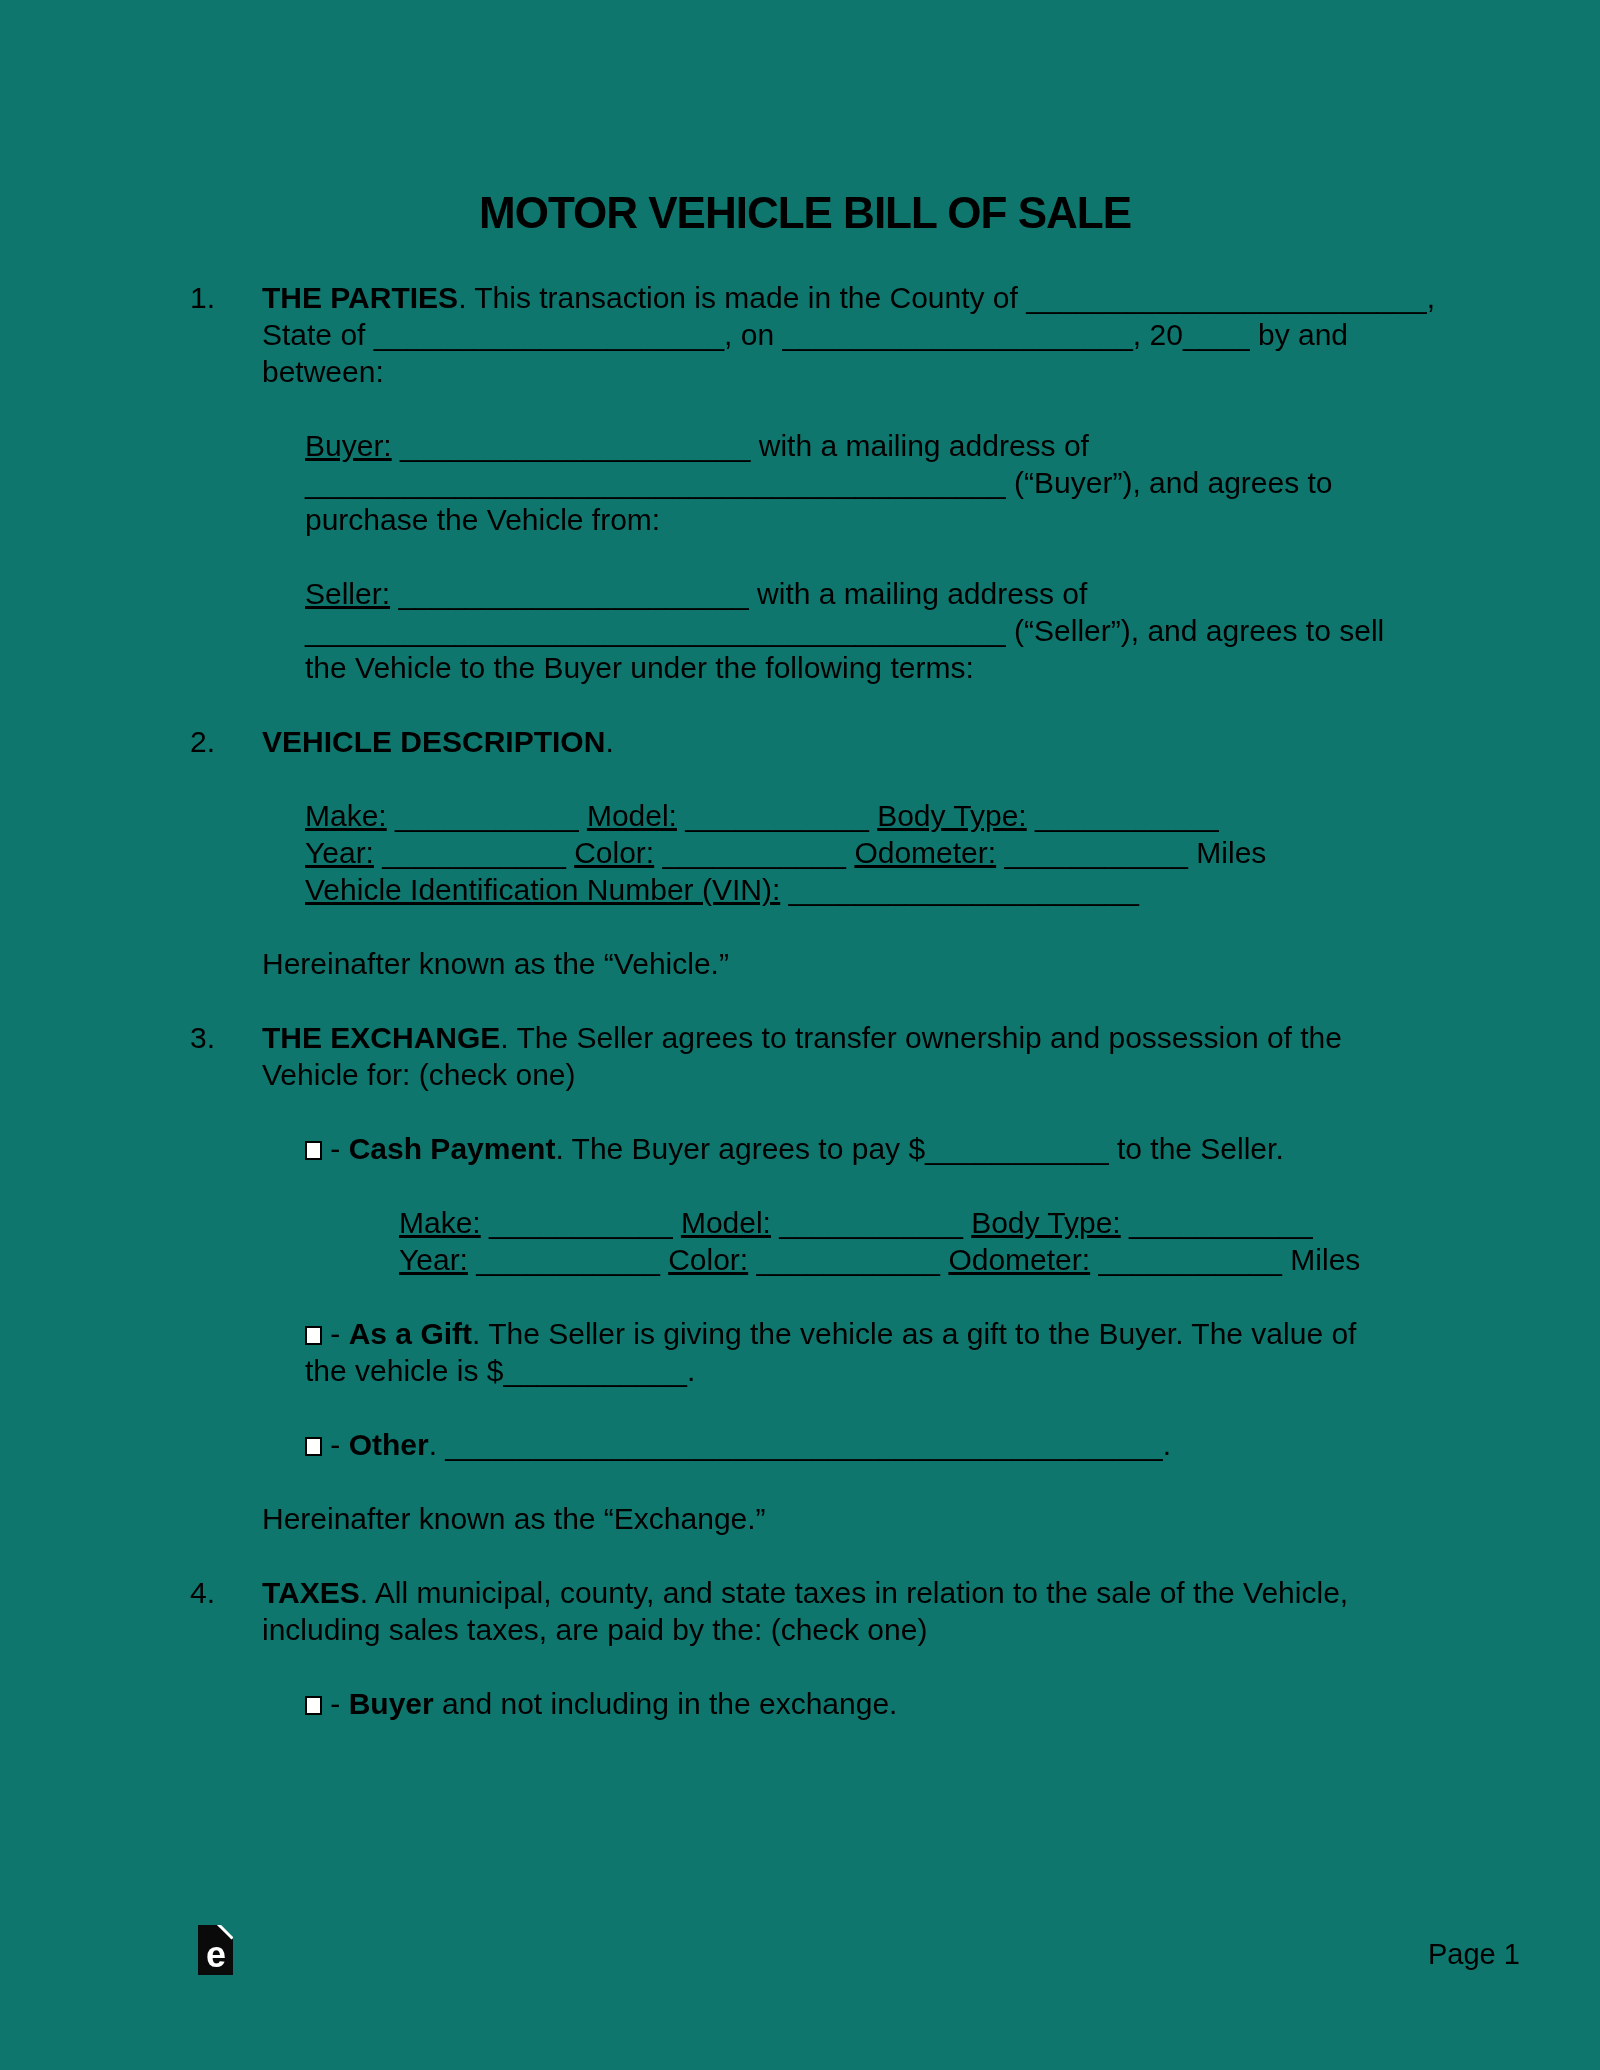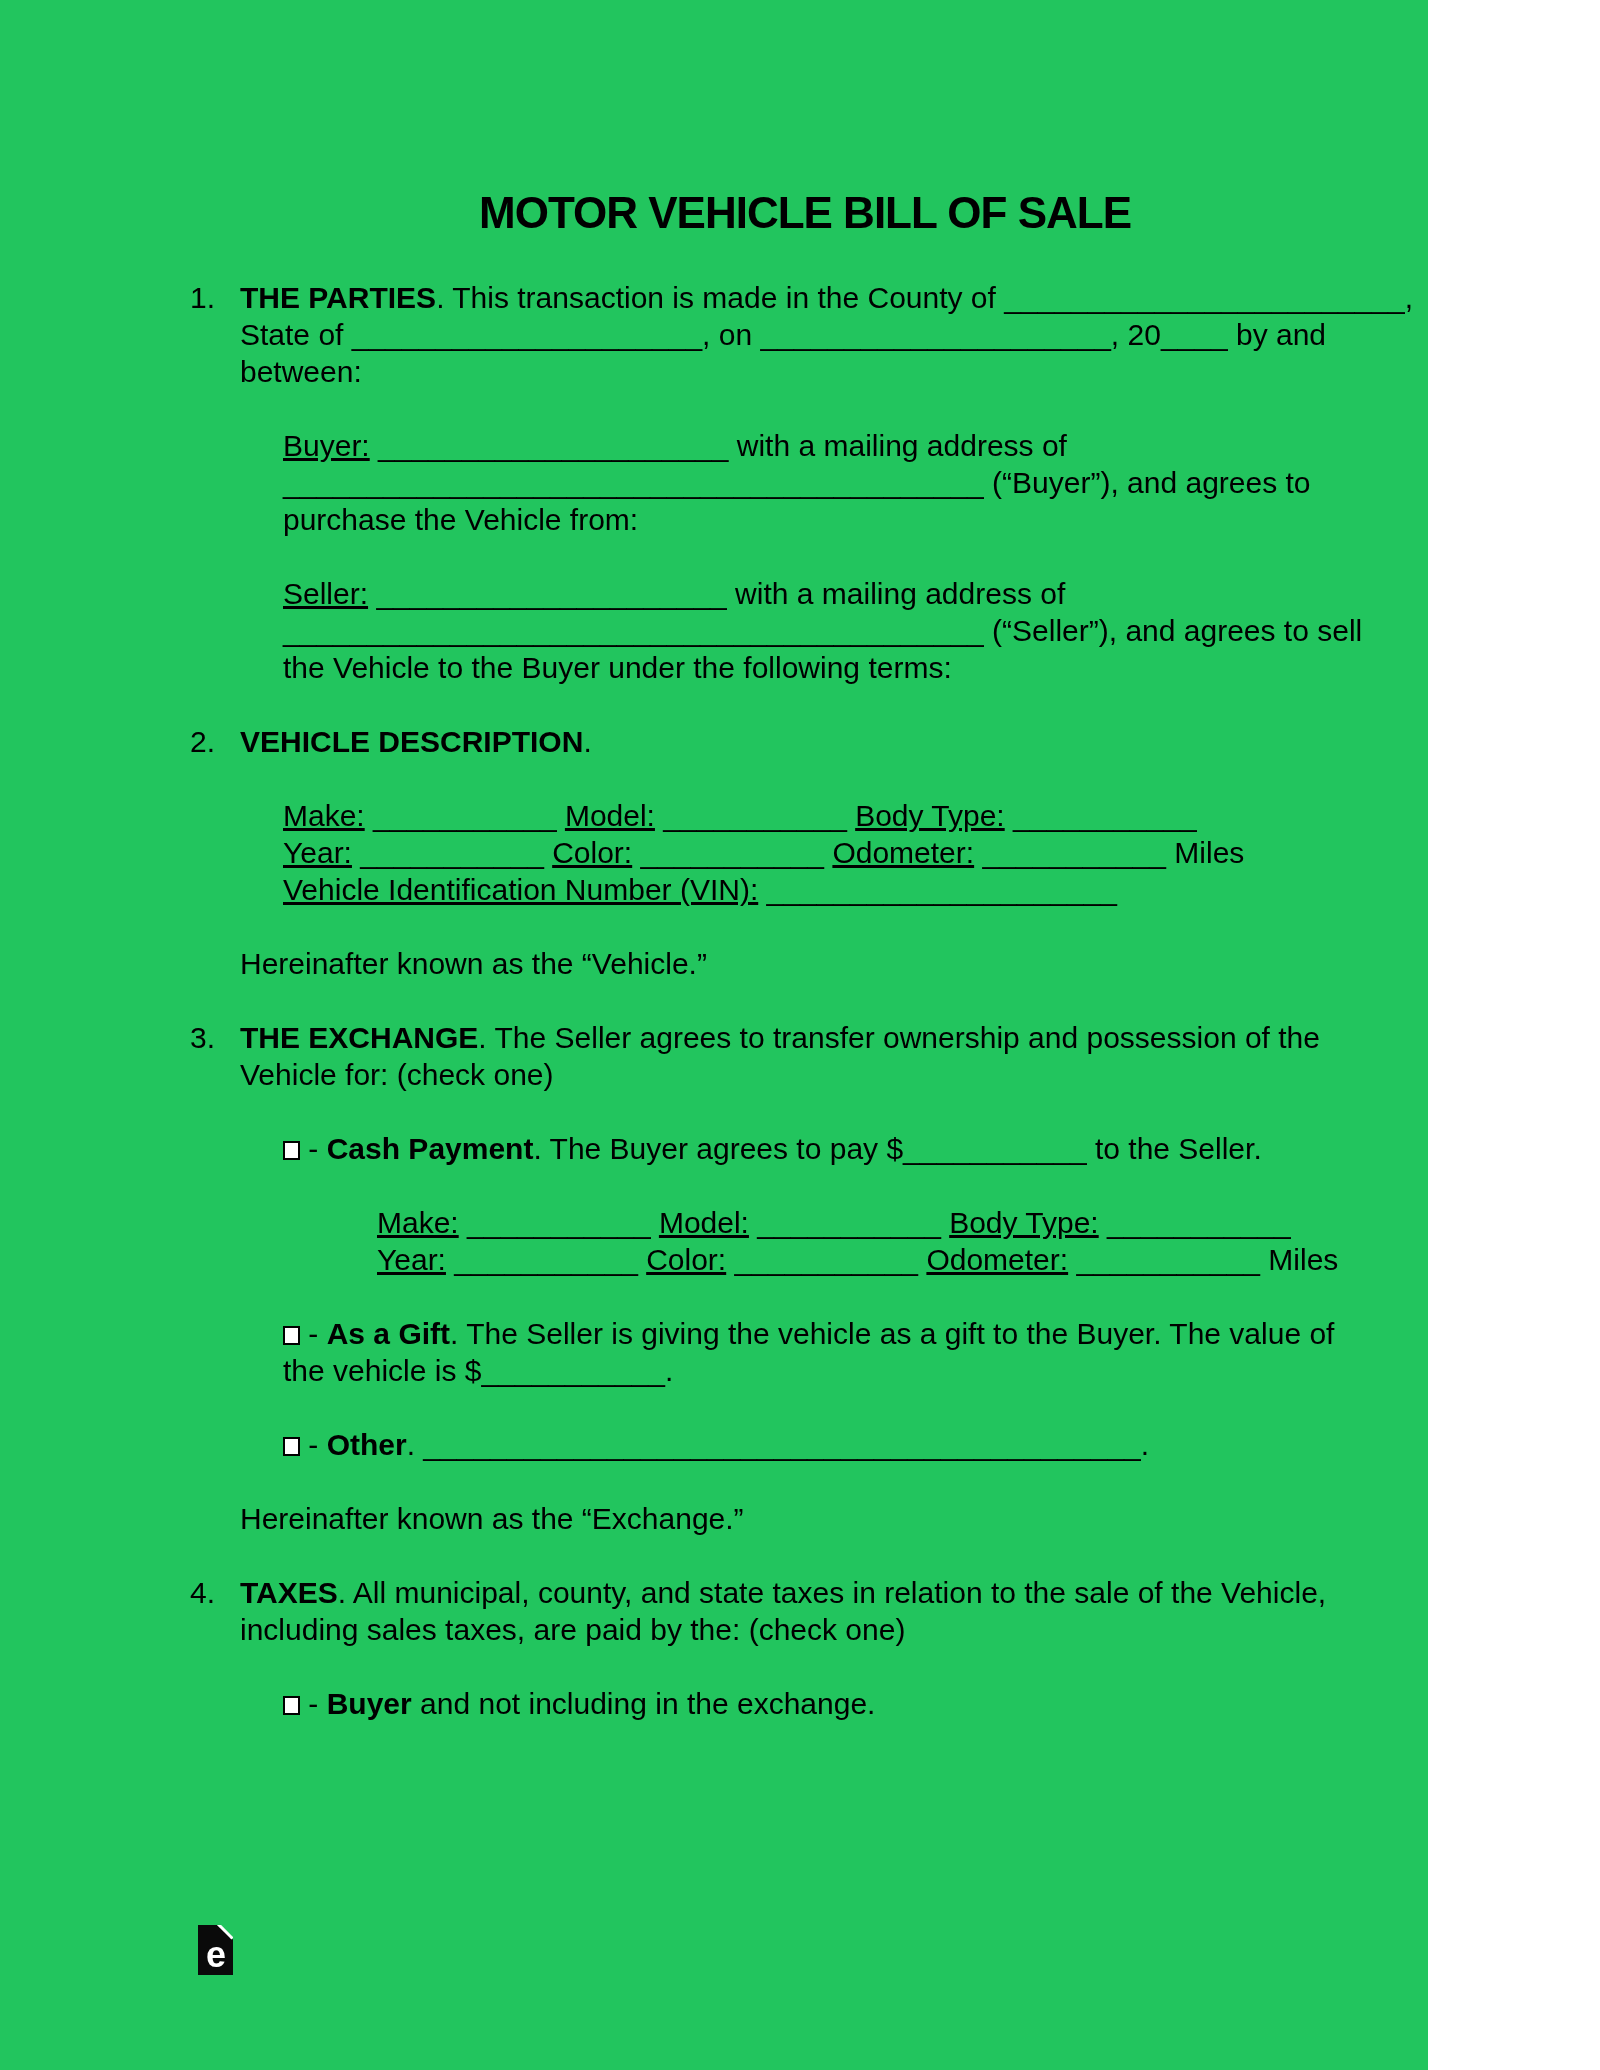--- a/index.html
+++ b/index.html
@@ -4,22 +4,22 @@
 <style>
   * { margin: 0; padding: 0; box-sizing: border-box; }
   html, body { background: #ffffff; }
   body {
     width: 1600px; height: 2070px;
     font-family: "Liberation Sans", sans-serif;
     color: #000;
   }
   .page {
     position: relative;
-    width: 1428px; height: 2070px;
-    background: #22c55e;
+    width: 1600px; height: 2070px;
+    background: #0f766e;
     overflow: hidden;
   }
   .doc {
     position: absolute;
     left: 190px; top: 187px;
     width: 1230px;
     font-size: 30px;
     line-height: 37px;
   }
   .title {
@@ -33,21 +33,21 @@
   }
   .block { position: relative; margin-top: 37px; }
   .block.numbered { padding-left: 50px; }
   .block.text     { padding-left: 50px; }
   .block.indent1, .block.checkbox { padding-left: 93px; }
   .block.indent2  { padding-left: 187px; }
   .num {
     position: absolute; left: 0; top: 0;
     line-height: 37px; white-space: pre;
   }
-  .line { white-space: pre; height: 37px; line-height: 37px; }
+  .line { white-space: pre; height: 37px; line-height: 37px; margin-left: 22px; }
   .line span.b { font-weight: bold; }
   .line span.u { text-decoration: underline; }
   .cbx {
     display: inline-block;
     width: 17px; height: 19px;
     border: 2px solid #000;
     vertical-align: -1px;
     background: #fff;
   }
   .footer-logo {

